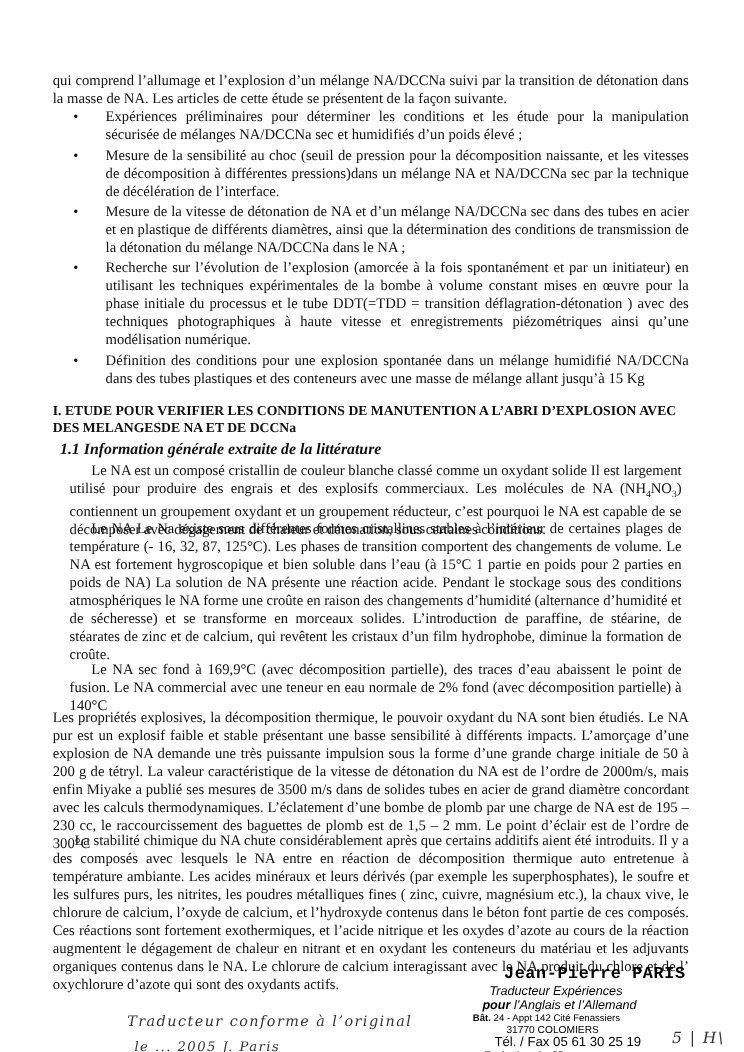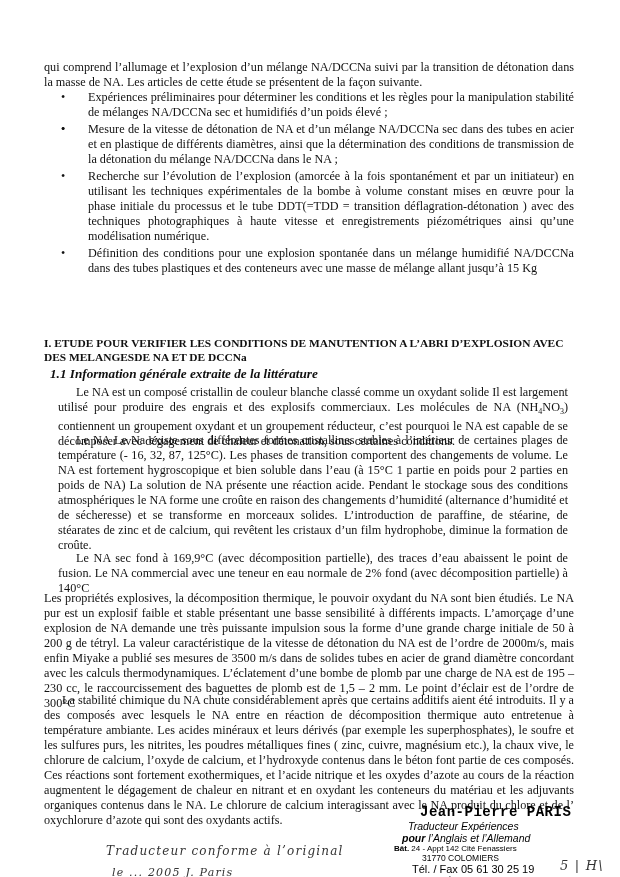--- a/index.html
+++ b/index.html
@@ -37,22 +37,22 @@
   sub { font-size: 8px; }
 </style>
 </head>
 <body>
 
 <div class="page">
 
   <div class="txt intro">qui comprend l’allumage et l’explosion d’un mélange NA/DCCNa suivi par la transition de détonation dans la masse de NA. Les articles de cette étude se présentent de la façon suivante.</div>
 
   <ul class="txt bullets">
-    <li><span class="dot">•</span><span>Expériences préliminaires pour déterminer les conditions et les règles pour la manipulation stabilité de mélanges NA/DCCNa sec et humidifiés d’un poids élevé ;</span></li>
-    <li><span class="dot">•</span></li>
+    <li><span class="dot">•</span><span>Expériences préliminaires pour déterminer les conditions et les étude pour la manipulation sécurisée de mélanges NA/DCCNa sec et humidifiés d’un poids élevé ;</span></li>
+    <li><span class="dot">•</span><span>Mesure de la sensibilité au choc (seuil de pression pour la décomposition naissante, et les vitesses de décomposition à différentes pressions)dans un mélange NA et NA/DCCNa sec par la technique de décélération de l’interface.</span></li>
     <li><span class="dot">•</span><span>Mesure de la vitesse de détonation de NA  et d’un mélange NA/DCCNa sec dans des tubes en acier et en plastique de différents diamètres, ainsi que la détermination des conditions de transmission de la détonation du mélange NA/DCCNa dans le NA ;</span></li>
     <li><span class="dot">•</span><span>Recherche sur l’évolution de l’explosion (amorcée à la fois spontanément et par un initiateur) en utilisant les techniques expérimentales de la bombe à volume constant mises en œuvre pour la phase initiale du processus et le tube DDT(=TDD = transition déflagration-détonation ) avec des techniques photographiques à haute vitesse et enregistrements piézométriques ainsi qu’une modélisation numérique.</span></li>
     <li><span class="dot">•</span><span>Définition des conditions pour une explosion spontanée dans un mélange humidifié NA/DCCNa dans des tubes plastiques et des conteneurs avec une masse de mélange allant jusqu’à 15 Kg</span></li>
   </ul>
 
   <div class="h1">I. ETUDE POUR VERIFIER LES CONDITIONS DE MANUTENTION A L’ABRI D’EXPLOSION  AVEC DES MELANGESDE NA ET DE DCCNa</div>
   <div class="h2">1.1 Information générale extraite de la littérature</div>
 
   <div class="txt sec p1 indent"><span>Le NA est un composé cristallin de couleur blanche classé comme un oxydant solide Il est largement utilisé pour produire des engrais et des explosifs commerciaux. Les molécules de NA (NH</span><sub>4</sub><span>NO</span><sub>3</sub><span>) contiennent un groupement oxydant et  un groupement réducteur, c’est pourquoi le NA est capable de se décomposer avec dégagement de chaleur et détonation, sous certaines conditions.</span></div>
 

